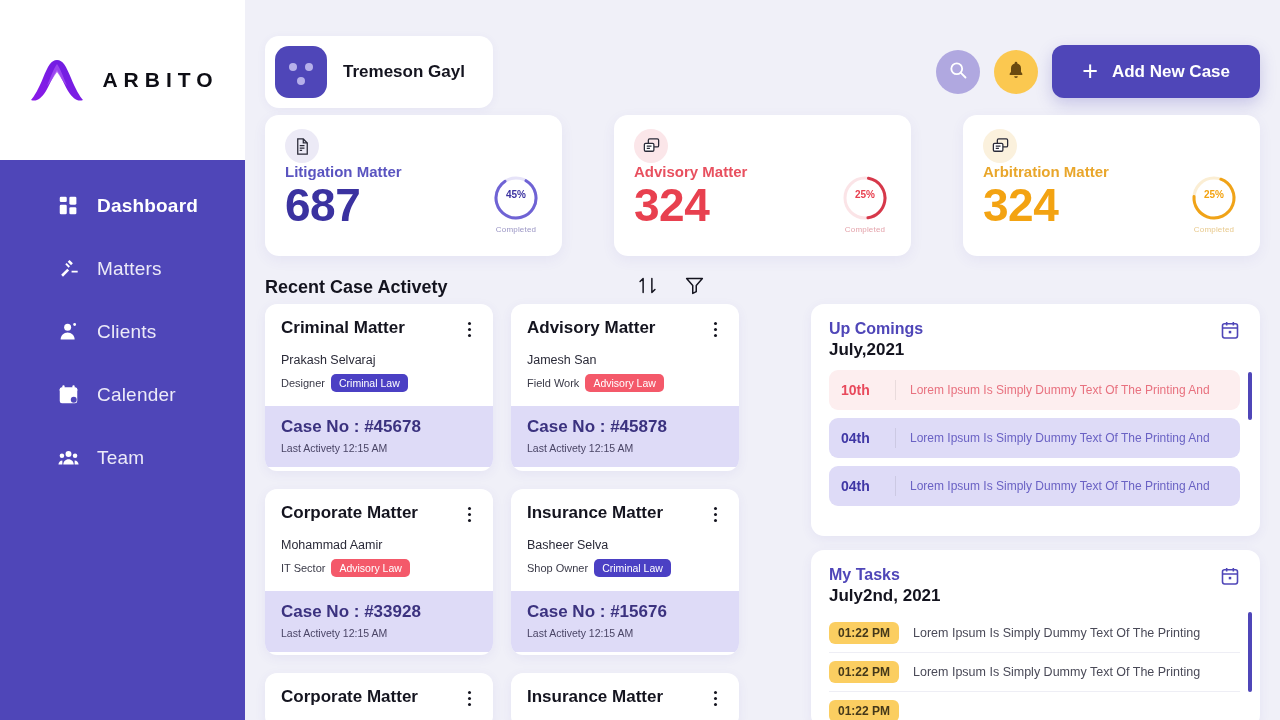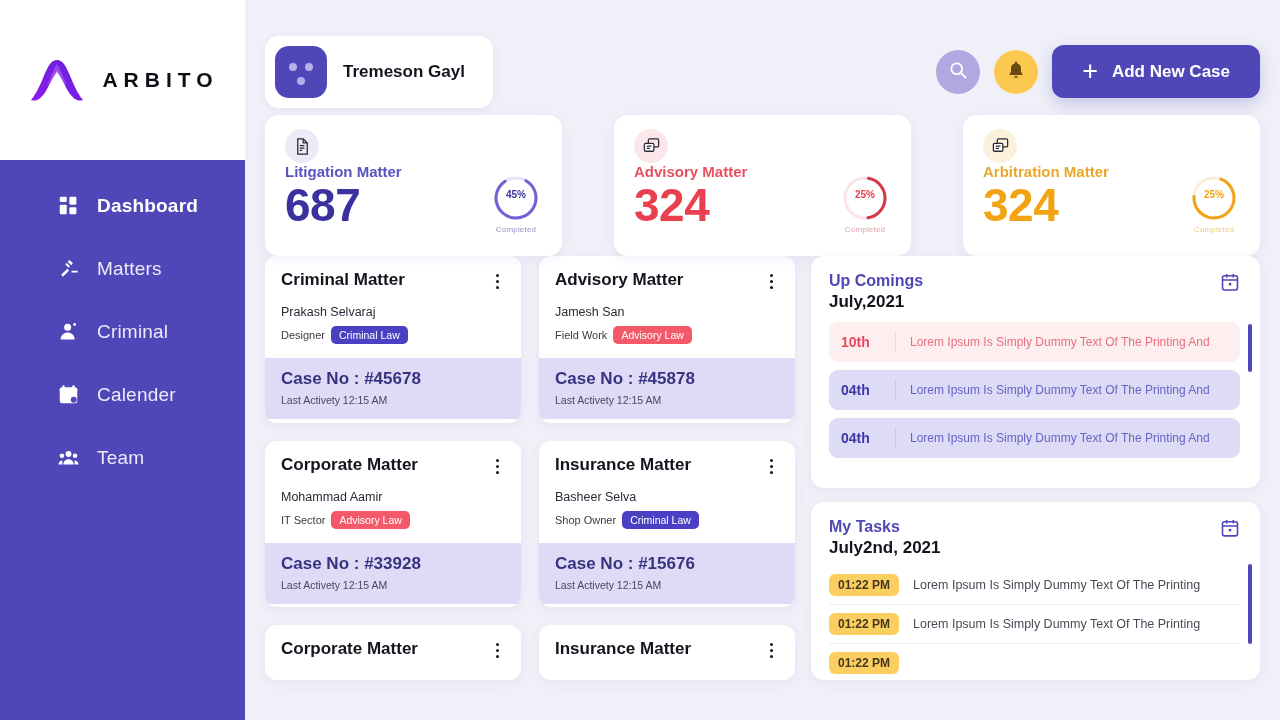--- a/index.html
+++ b/index.html
@@ -106,21 +106,21 @@
     display: flex; align-items: center; margin-top: 14px; height: 34px;
   }
   .sec-title { font-size: 18px; font-weight: 700; color: #14141f; }
   .sec-tools { display: flex; gap: 26px; margin-left: 190px; }
   .sec-tools svg { width: 21px; height: 21px; cursor: pointer; }
 
   
   .content { display: flex; gap: 16px; }
   .cases { width: 530px; display: flex; flex-wrap: wrap; gap: 18px; }
   .case-card {
-    width: 256px; background: #fff; border-radius: 12px; overflow: hidden;
+    width: 228px; background: #fff; border-radius: 12px; overflow: hidden;
     box-shadow: 0 3px 12px rgba(80,70,180,.07);
   }
   .case-top { padding: 14px 16px 14px 16px; }
   .case-top-row { display: flex; align-items: flex-start; justify-content: space-between; }
   .case-title { font-size: 17px; font-weight: 700; color: #14141f; }
   .dots { display: flex; flex-direction: column; gap: 3px; align-items: center; padding: 4px 6px; cursor: pointer; }
   .dots i { width: 3px; height: 3px; border-radius: 50%; background: #14141f; display: block; }
   .case-person { font-size: 12.5px; color: #2a2a38; margin-top: 12px; }
   .case-meta { display: flex; align-items: center; gap: 6px; margin-top: 7px; }
   .case-role { font-size: 11px; color: #3a3a48; }
@@ -209,21 +209,21 @@
       </div>
 
       <div class="nav-item">
         <span class="nav-icon">
           <svg viewBox="0 0 24 24">
               <circle cx="11" cy="7" r="4"></circle>
               <path d="M3 21c0-4.4 3.6-8 8-8s8 3.6 8 8z"></path>
               <circle cx="19" cy="4" r="1.6"></circle>
             </svg>
         </span>
-        <span class="nav-label">Criminal</span>
+        <span class="nav-label">Clients</span>
       </div>
 
       <div class="nav-item">
         <span class="nav-icon">
           <svg viewBox="0 0 24 24">
               <rect x="2" y="4" width="20" height="18" rx="2.5"></rect>
               <rect x="2" y="4" width="20" height="5" rx="2"></rect>
               <rect x="5" y="1.5" width="2.5" height="4" rx="1"></rect>
               <rect x="16.5" y="1.5" width="2.5" height="4" rx="1"></rect>
               <circle cx="18" cy="18" r="3.4" fill="#4f46b8"></circle>
@@ -341,20 +341,35 @@
           <svg width="48" height="48" viewBox="0 0 48 48">
             <circle cx="24" cy="24" r="20" fill="none" stroke="#fbeed4" stroke-width="3"></circle>
             <circle cx="24" cy="24" r="20" fill="none" stroke="#f0a318" stroke-width="3" stroke-linecap="round" stroke-dasharray="88 126" transform="rotate(-70 24 24)"></circle>
           </svg>
           <span class="pct" style="color:#f3a312">25%</span>
           <div class="cap" style="color:#e8c98c">Completed</div>
         </div>
       </div>
     </div>
 
+    <div class="sec-head">
+      <span class="sec-title">Recent Case Activety</span>
+      <span class="sec-tools">
+        <span>
+          <svg viewBox="0 0 24 24" fill="none" stroke="#14141f" stroke-width="1.7" stroke-linecap="round" stroke-linejoin="round">
+              <path d="M7 20V4M7 4L3.5 7.5M17 4v16M17 20l3.5-3.5"></path>
+            </svg>
+        </span>
+        <span>
+          <svg viewBox="0 0 24 24" fill="none" stroke="#14141f" stroke-width="1.7" stroke-linejoin="round">
+              <path d="M3 4h18l-7 8v7l-4 2v-9z"></path>
+            </svg>
+        </span>
+      </span>
+    </div>
 
     <div class="content">
 
       <div class="cases">
 
         <div class="case-card">
           <div class="case-top">
             <div class="case-top-row">
               <span class="case-title">Criminal Matter</span>
               <span class="dots">

